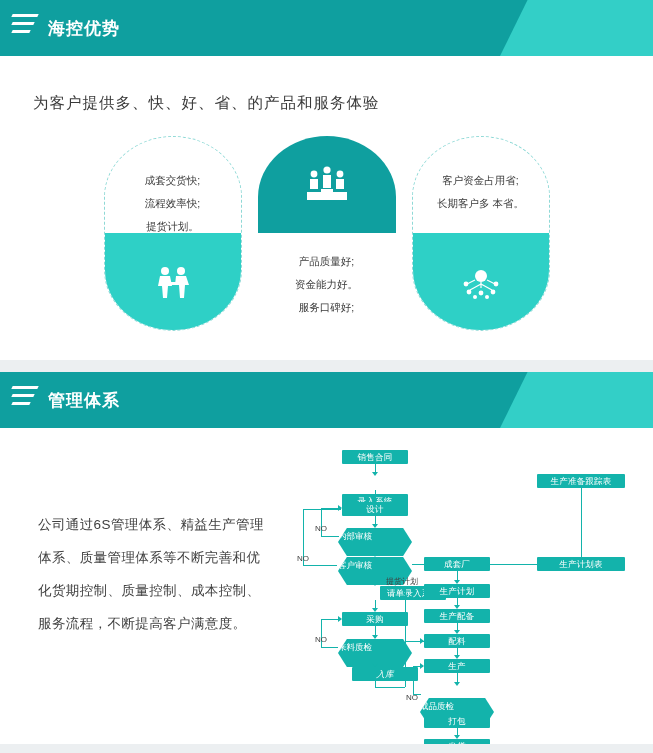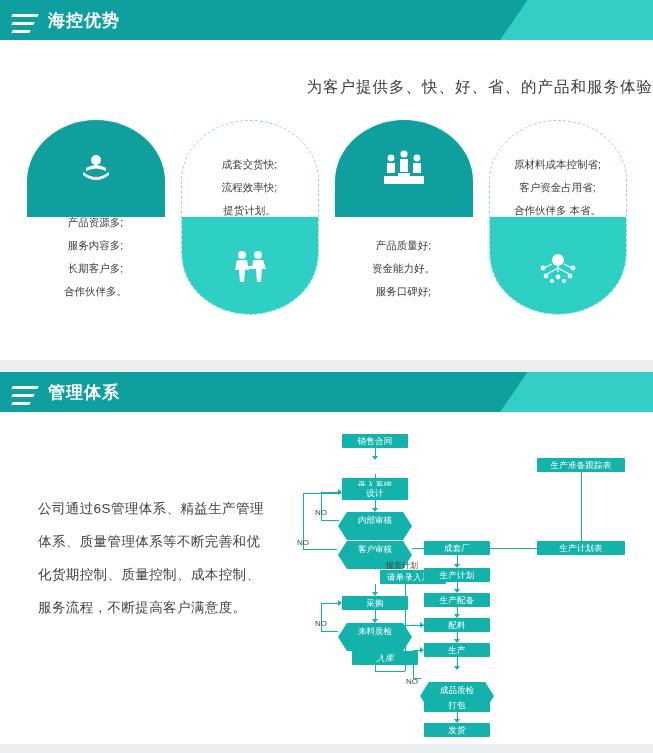--- a/index.html
+++ b/index.html
@@ -14,21 +14,21 @@
 
   .panel {
     background: #ffffff;
     position: relative;
     overflow: hidden;
   }
 
   
   .band {
     position: relative;
-    height: 40px;
+    height: 56px;
     background: #0f9f9f;
     overflow: hidden;
   }
   .band .band-light {
     position: absolute;
     top: 0; right: 0;
     width: 153px; height: 100%;
     background: #33cfc7;
     clip-path: polygon(18% 0, 100% 0, 100% 100%, 0 100%);
   }
@@ -60,21 +60,21 @@
     margin-bottom: 5px;
     transform: skewX(-25deg);
   }
   .band .stripes i:nth-child(1) { width: 26px; }
   .band .stripes i:nth-child(2) { width: 22px; }
   .band .stripes i:nth-child(3) { width: 18px; }
 
   
   #panel-advantage { height: 360px; }
   .adv-headline {
-    text-align: right;
+    text-align: left;
     color: #3a3a3a;
     font-size: 15.5px;
     letter-spacing: 1px;
     margin-top: 37px;
     padding-left: 33px;
   }
   .adv-cards {
     display: flex;
     justify-content: center;
     gap: 16px;
@@ -156,21 +156,21 @@
     letter-spacing: 0.2px;
   }
   .node.wide { width: 66px; }
   .node.plan { width: 66px; }
   .dia {
     position: absolute;
     width: 74px;
     height: 28px;
     background: #13b3ab;
     color: #fff;
-    text-align: center;
+    text-align: left;
     line-height: 16px;
     clip-path: polygon(12% 0, 88% 0, 100% 50%, 88% 100%, 12% 100%, 0 50%);
     white-space: nowrap;
   }
   .lbl {
     position: absolute;
     color: #3f3f3f;
     font-size: 8px;
   }
   .ln {
@@ -205,35 +205,20 @@
         <i></i>
         <i></i>
       </div>
     <div class="band-title">海控优势</div>
   </div>
 
   <div class="adv-headline">为客户提供多、快、好、省、的产品和服务体验</div>
 
   <div class="adv-cards">
 
-    <div class="card">
-      <div class="cap top">
-        <svg width="40" height="40" viewBox="0 0 40 40" aria-hidden="true">
-          <circle cx="20" cy="12" r="5" fill="#ffffff"></circle>
-          <path d="M10 20 Q20 14 30 20 L30 23 Q20 18 10 23 Z" fill="#ffffff"></path>
-          <path d="M7 24 q13 10 26 0 v3 q-13 10 -26 0 z" fill="#ffffff"></path>
-        </svg>
-      </div>
-      <div class="card-text lower">
-        <div>产品资源多;</div>
-        <div>服务内容多;</div>
-        <div>长期客户多;</div>
-        <div>合作伙伴多。</div>
-      </div>
-    </div>
 
     <div class="card dashed">
       <div class="card-text upper">
         <div>成套交货快;</div>
         <div>流程效率快;</div>
         <div>提货计划。</div>
       </div>
       <div class="cap bottom">
         <svg width="44" height="40" viewBox="0 0 44 40" aria-hidden="true">
           <circle cx="14" cy="9" r="4" fill="#ffffff"></circle>
@@ -261,23 +246,22 @@
       </div>
       <div class="card-text lower">
         <div>产品质量好;</div>
         <div>资金能力好。</div>
         <div>服务口碑好;</div>
       </div>
     </div>
 
     <div class="card dashed">
       <div class="card-text upper">
-        <div>原材料成本控制省;</div>
         <div>客户资金占用省;</div>
-        <div>合作伙伴多 本省。</div>
+        <div>长期客户多 本省。</div>
       </div>
       <div class="cap bottom">
         <svg width="42" height="40" viewBox="0 0 42 40" aria-hidden="true">
           <circle cx="21" cy="14" r="6" fill="#ffffff"></circle>
           <g stroke="#ffffff" stroke-width="1.2" fill="none">
             <path d="M21 20 v6"></path>
               <path d="M21 22 L10 28"></path>
               <path d="M21 22 L32 28"></path>
             <path d="M15 18 L7 22"></path>
               <path d="M27 18 L35 22"></path>

